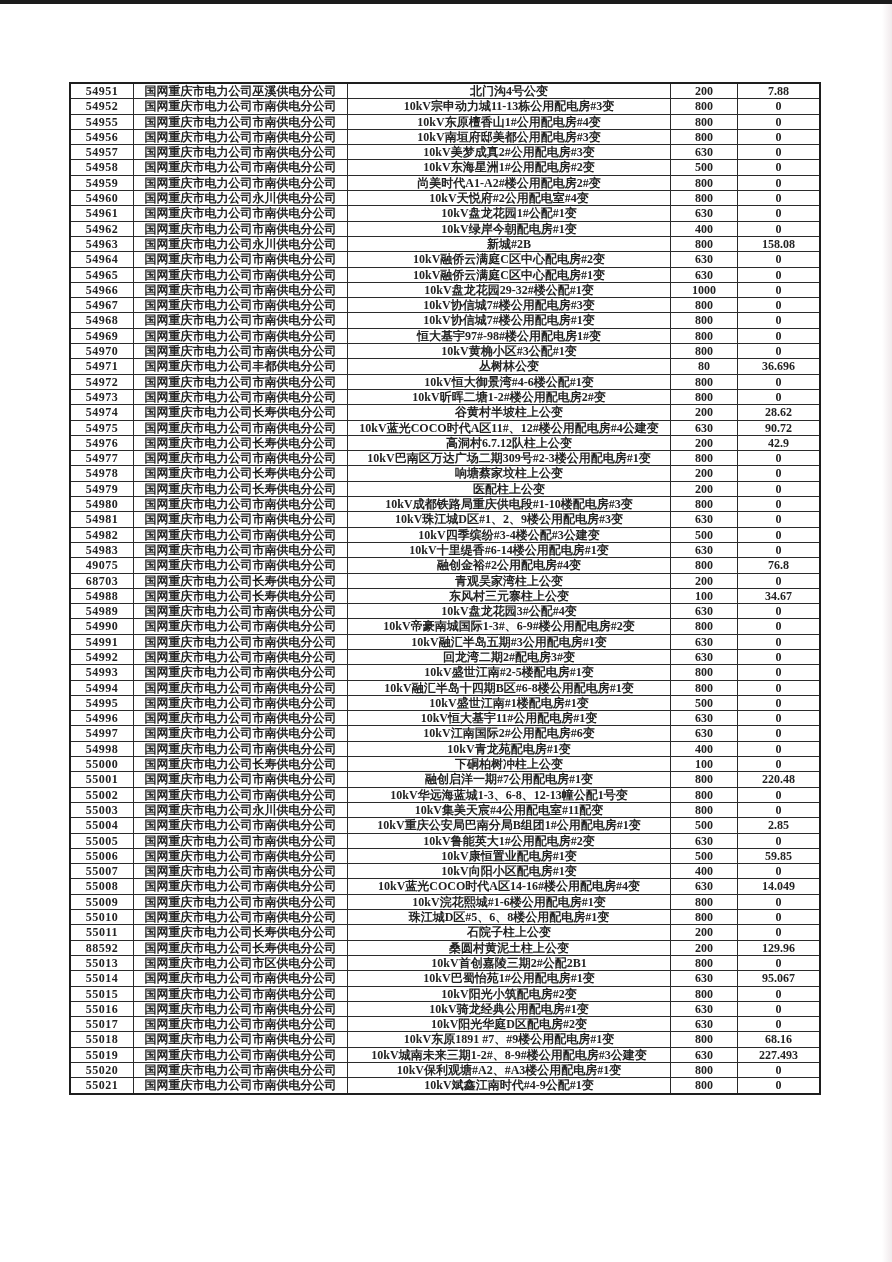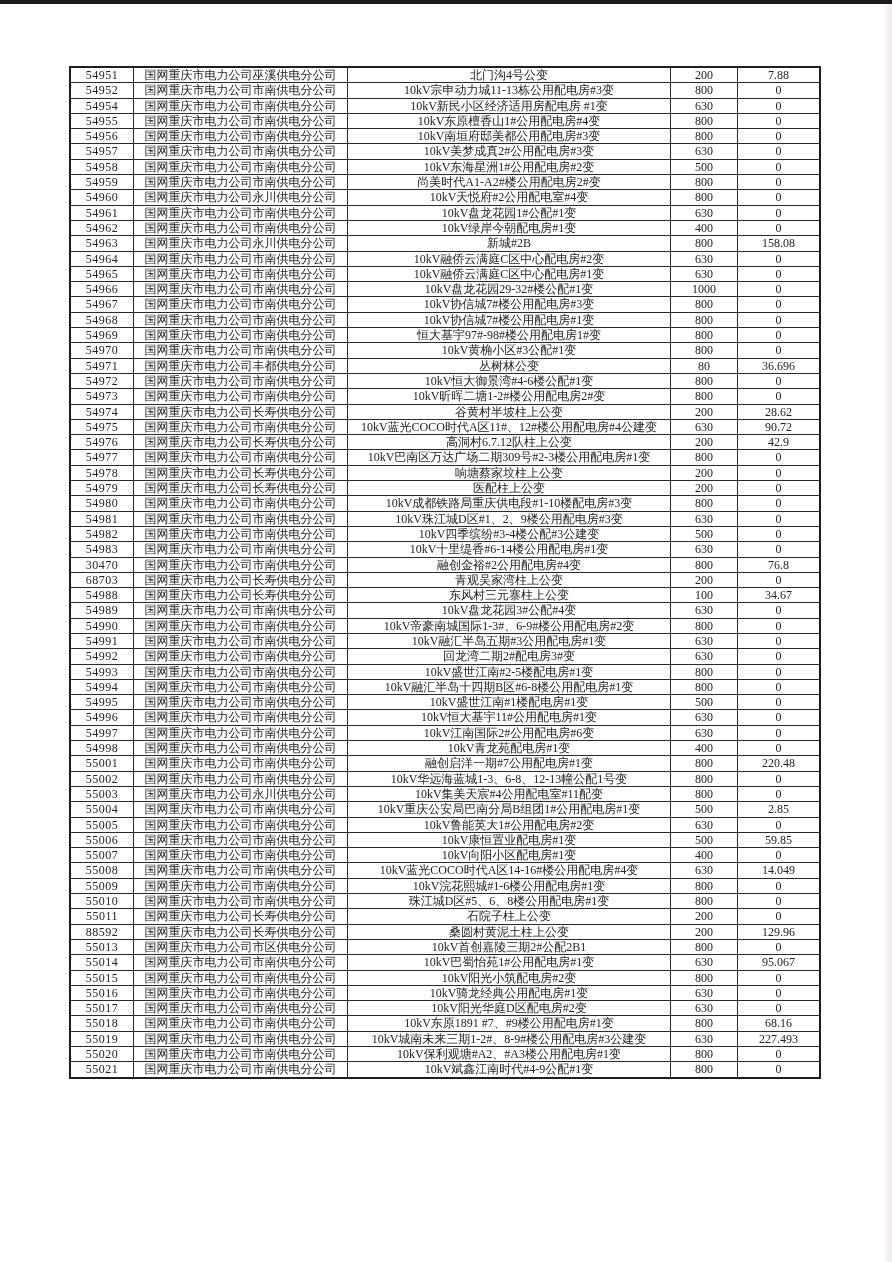--- a/index.html
+++ b/index.html
@@ -25,21 +25,22 @@
   .page-edge-right {
     position: absolute;
     top: 4px; right: 0;
     width: 10px;
     height: 1258px;
     background: linear-gradient(to right, rgba(255,255,255,0), #f0eaec);
   }
   .table-wrap {
     position: absolute;
     left: 69px;
-    top: 66px;
+    top: 82px;
+    font-weight: bold;
   }
   table.power-table {
     border-collapse: collapse;
     table-layout: fixed;
     width: 746px;
     border: 2px solid #1e1e1e;
   }
   table.power-table td {
     border: 1px solid #2b2b2b;
     height: 14.3px;
@@ -74,27 +75,20 @@
     <td class="col-val">7.88</td>
   </tr>
         <tr>
     <td class="col-id">54952</td>
     <td class="col-company">国网重庆市电力公司市南供电分公司</td>
     <td class="col-station">10kV宗申动力城11-13栋公用配电房#3变</td>
     <td class="col-cap">800</td>
     <td class="col-val">0</td>
   </tr>
         <tr>
-    <td class="col-id">54954</td>
-    <td class="col-company">国网重庆市电力公司市南供电分公司</td>
-    <td class="col-station">10kV新民小区经济适用房配电房 #1变</td>
-    <td class="col-cap">630</td>
-    <td class="col-val">0</td>
-  </tr>
-        <tr>
     <td class="col-id">54955</td>
     <td class="col-company">国网重庆市电力公司市南供电分公司</td>
     <td class="col-station">10kV东原檀香山1#公用配电房#4变</td>
     <td class="col-cap">800</td>
     <td class="col-val">0</td>
   </tr>
         <tr>
     <td class="col-id">54956</td>
     <td class="col-company">国网重庆市电力公司市南供电分公司</td>
     <td class="col-station">10kV南垣府邸美都公用配电房#3变</td>
@@ -284,21 +278,21 @@
     <td class="col-val">0</td>
   </tr>
         <tr>
     <td class="col-id">54983</td>
     <td class="col-company">国网重庆市电力公司市南供电分公司</td>
     <td class="col-station">10kV十里缇香#6-14楼公用配电房#1变</td>
     <td class="col-cap">630</td>
     <td class="col-val">0</td>
   </tr>
         <tr>
-    <td class="col-id">30470</td>
+    <td class="col-id">49075</td>
     <td class="col-company">国网重庆市电力公司市南供电分公司</td>
     <td class="col-station">融创金裕#2公用配电房#4变</td>
     <td class="col-cap">800</td>
     <td class="col-val">76.8</td>
   </tr>
         <tr>
     <td class="col-id">68703</td>
     <td class="col-company">国网重庆市电力公司长寿供电分公司</td>
     <td class="col-station">青观吴家湾柱上公变</td>
     <td class="col-cap">200</td>
@@ -372,20 +366,27 @@
     <td class="col-company">国网重庆市电力公司市南供电分公司</td>
     <td class="col-station">10kV江南国际2#公用配电房#6变</td>
     <td class="col-cap">630</td>
     <td class="col-val">0</td>
   </tr>
         <tr>
     <td class="col-id">54998</td>
     <td class="col-company">国网重庆市电力公司市南供电分公司</td>
     <td class="col-station">10kV青龙苑配电房#1变</td>
     <td class="col-cap">400</td>
+    <td class="col-val">0</td>
+  </tr>
+        <tr>
+    <td class="col-id">55000</td>
+    <td class="col-company">国网重庆市电力公司长寿供电分公司</td>
+    <td class="col-station">下硐柏树冲柱上公变</td>
+    <td class="col-cap">100</td>
     <td class="col-val">0</td>
   </tr>
         <tr>
     <td class="col-id">55001</td>
     <td class="col-company">国网重庆市电力公司市南供电分公司</td>
     <td class="col-station">融创启洋一期#7公用配电房#1变</td>
     <td class="col-cap">800</td>
     <td class="col-val">220.48</td>
   </tr>
         <tr>

